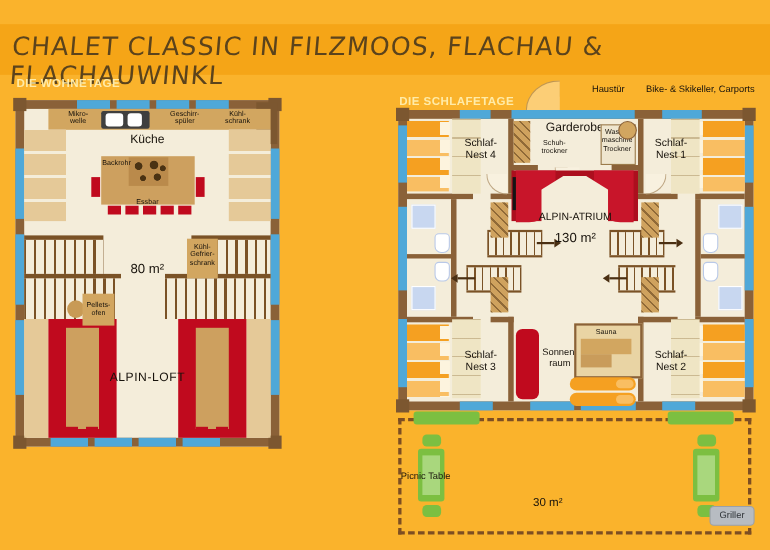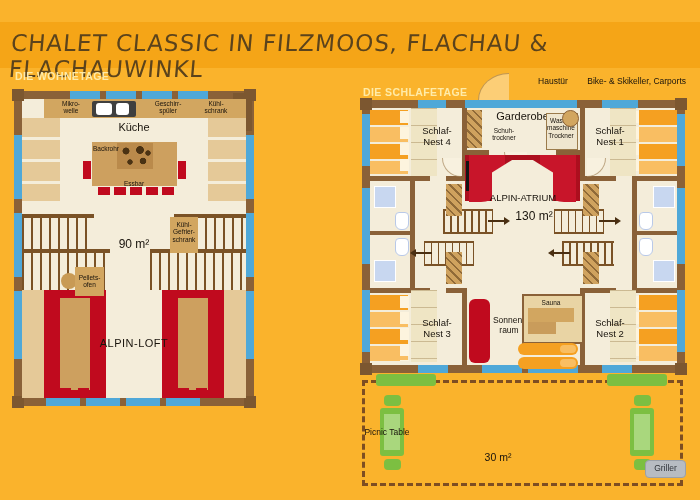--- a/index.html
+++ b/index.html
@@ -152,21 +152,21 @@
     <div class="balu" style="left:8px;top:162px;width:88px;height:37px;"></div>
     <div class="rail" style="left:160px;top:123px;width:72px;height:4px;"></div>
     <div class="balu" style="left:182px;top:127px;width:50px;height:31px;"></div>
     <div class="rail" style="left:136px;top:158px;width:96px;height:4px;"></div>
     <div class="balu" style="left:136px;top:162px;width:96px;height:37px;"></div>
     <div class="tanbox" style="left:156px;top:126px;width:28px;height:36px;z-index:2;">
       <div class="lbl lbl-xs" style="left:0;top:4px;width:28px;">Kühl-
 Gefrier-
 schrank</div>
     </div>
-    <div class="lbl lbl-area" style="left:85px;top:147px;width:70px;">90 m²</div>
+    <div class="lbl lbl-area" style="left:85px;top:147px;width:70px;">80 m²</div>
     <div class="circle" style="left:47px;top:182px;width:16px;height:16px;"></div>
     <div class="tanbox" style="left:61px;top:176px;width:29px;height:29px;z-index:2;">
       <div class="lbl lbl-xs" style="left:0;top:7px;width:29px;">Pellets-
 ofen</div>
     </div>
 
     <div class="abs tan-light" style="left:8px;top:199px;width:22px;height:108px;"></div>
     <div class="abs tan-light" style="left:210px;top:199px;width:22px;height:108px;"></div>
     <div class="abs red" style="left:30px;top:199px;width:62px;height:108px;"></div>
     <div class="abs island" style="left:46px;top:207px;width:30px;height:92px;"></div>
@@ -261,21 +261,21 @@
     <div class="lbl lbl-room" style="left:117px;top:93px;width:88px;z-index:3;">ALPIN-ATRIUM</div>
 
     <div class="stairs" style="left:81px;top:109px;width:50px;height:21px;"></div>
     <div class="arrow r" style="left:126px;top:120px;width:16px;"></div>
     <div class="stairs" style="left:62px;top:141px;width:50px;height:21px;"></div>
     <div class="arrow l" style="left:54px;top:152px;width:16px;"></div>
     <div class="stairs" style="left:192px;top:109px;width:50px;height:21px;"></div>
     <div class="arrow r" style="left:237px;top:120px;width:16px;"></div>
     <div class="stairs" style="left:200px;top:141px;width:52px;height:21px;"></div>
     <div class="arrow l" style="left:192px;top:152px;width:16px;"></div>
-    <div class="lbl lbl-area" style="left:136px;top:110px;width:72px;">130 m²</div>
+    <div class="lbl lbl-area" style="left:125px;top:110px;width:72px;">130 m²</div>
 
     <div class="shower" style="left:12px;top:86px;width:20px;height:20px;"></div>
     <div class="wc" style="left:33px;top:112px;width:12px;height:16px;"></div>
     <div class="shower" style="left:12px;top:160px;width:20px;height:20px;"></div>
     <div class="wc" style="left:33px;top:138px;width:12px;height:16px;"></div>
     <div class="shower" style="left:291px;top:86px;width:20px;height:20px;"></div>
     <div class="wc" style="left:277px;top:112px;width:12px;height:16px;"></div>
     <div class="shower" style="left:291px;top:160px;width:20px;height:20px;"></div>
     <div class="wc" style="left:277px;top:138px;width:12px;height:16px;"></div>
     <div class="hatch" style="left:84px;top:84px;width:16px;height:32px;"></div>

